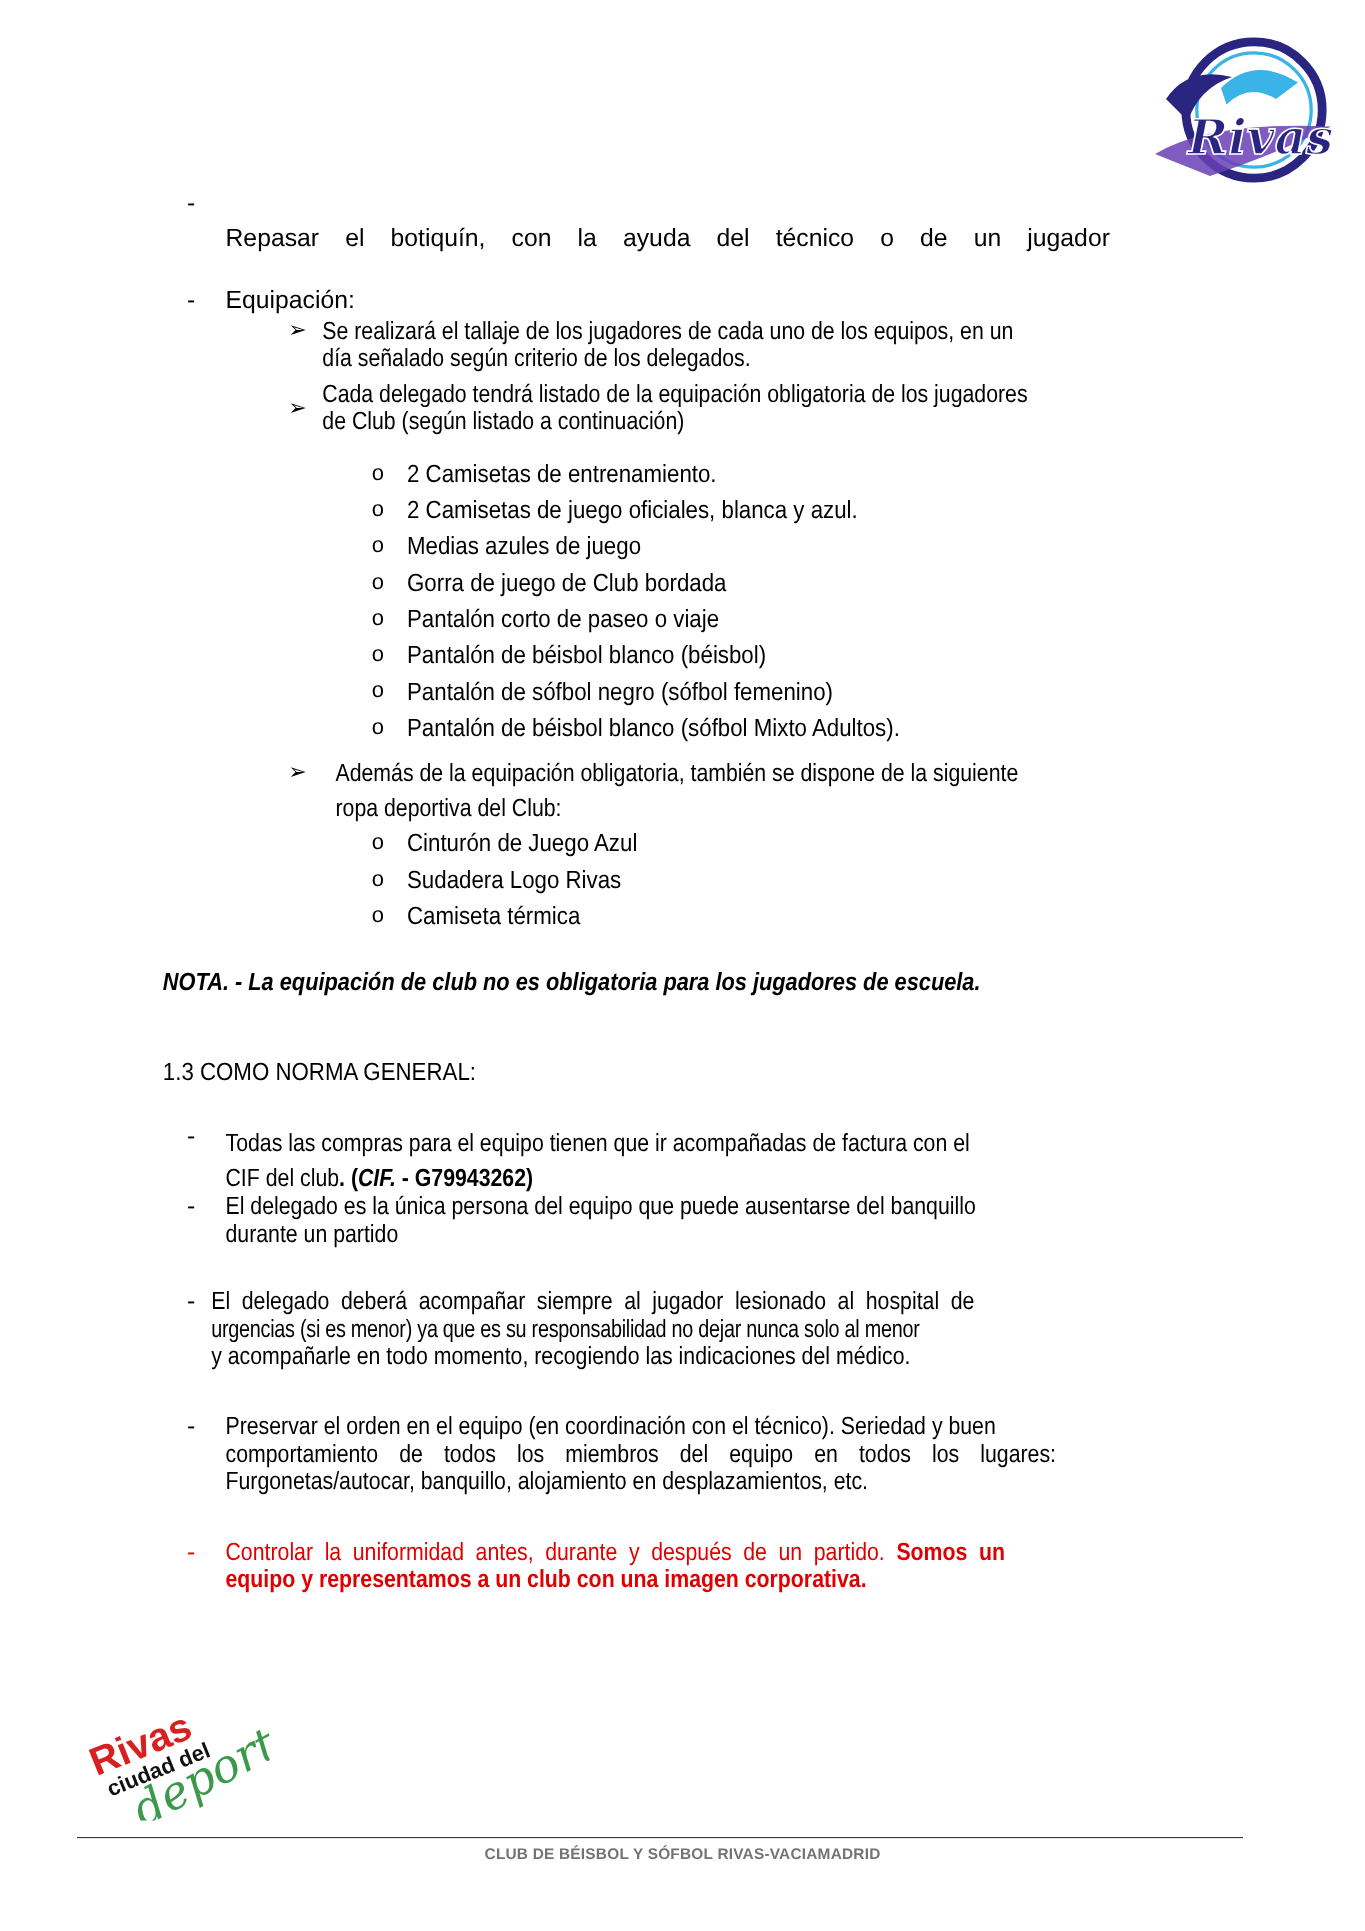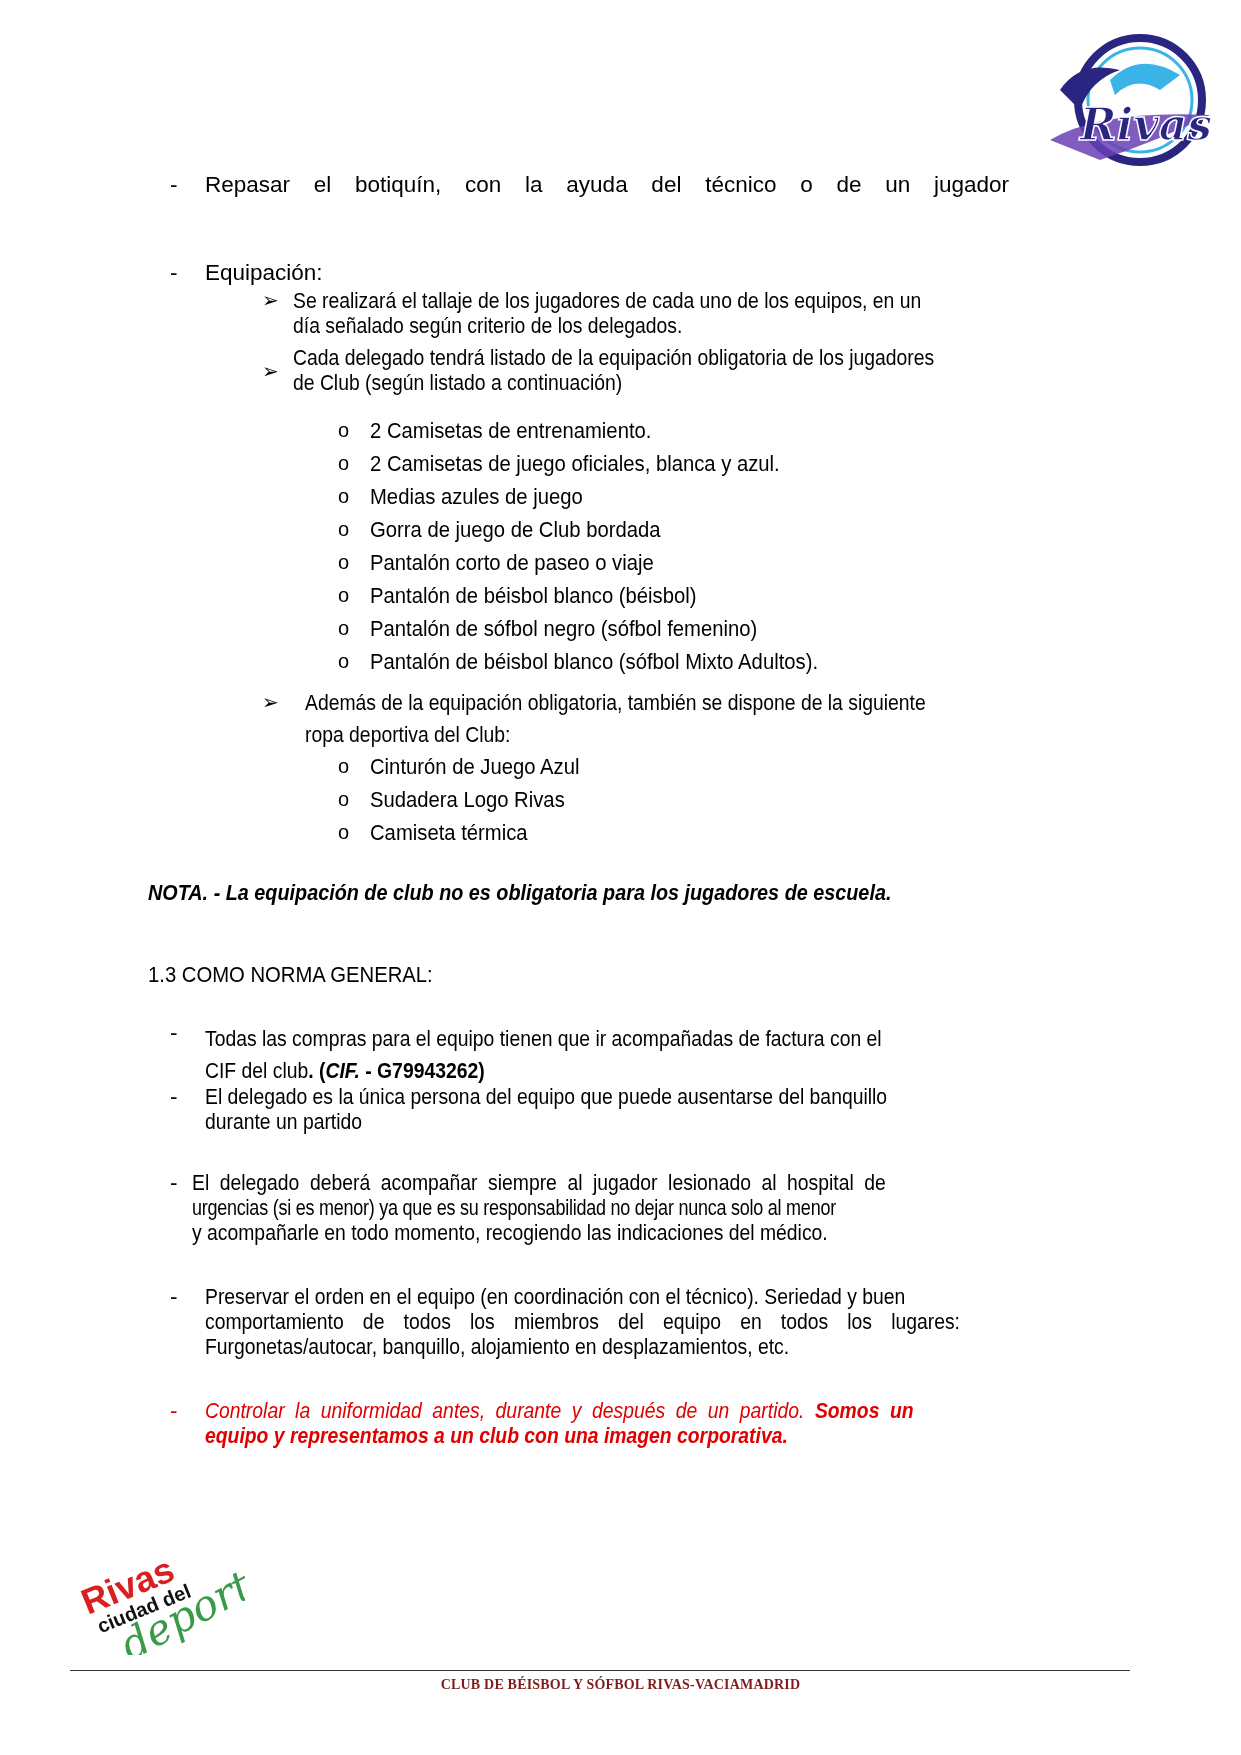--- a/index.html
+++ b/index.html
@@ -2,29 +2,29 @@
 <html><head>
 <meta charset="utf-8">
 <style>
   html, body { margin: 0; padding: 0; background: #ffffff; }
   body { width: 1241px; height: 1755px; position: relative; overflow: hidden;
          font-family: "Liberation Sans", sans-serif; color: #000; }
   .abs { position: absolute; }
   .txt { font-size: 22.5px; line-height: 29px; white-space: nowrap; }
   .cond { font-size: 22.5px; line-height: 29px; white-space: nowrap; display:inline-block; transform-origin: left top; }
   .dash { position: absolute; left: 170px; }
-  .just { text-align: justify; text-align-last: left; white-space: normal; }
+  .just { text-align: justify; text-align-last: left; white-space: normal; margin-top: 32px; }
   .red { color: #e00000; }
   .bold { font-weight: bold; }
   .ital { font-style: italic; }
   .arrow { position:absolute; left: 262px; font-size: 20px; }
   .circ { position:absolute; left: 338px; font-size: 20px; }
   .footer-rule { position:absolute; left: 70px; top: 1670px; width: 1060px; height: 1px; background:#333; }
   .footer-text { position:absolute; left: 0; width: 1241px; top: 1677px; text-align:center;
-                 font-family: Liberation Serif, serif; font-weight: bold; font-size: 14px; color: #7f1d1d; letter-spacing: 0.2px; }
+                 font-family: Liberation Sans, sans-serif; font-weight: bold; font-size: 14px; color: #737373; letter-spacing: 0.2px; }
 </style>
 </head>
 <body>
 
 <div class="abs" style="left:1040px; top:20px; width:180px; height:170px;">
   <svg width="180" height="170" viewBox="0 0 180 170">
     <circle cx="100" cy="80" r="62" fill="#ffffff" stroke="#2a2580" stroke-width="8"></circle>
     <circle cx="100" cy="80" r="52" fill="none" stroke="#3ab4e6" stroke-width="3"></circle>
     <path d="M70 60 Q100 30 140 55 L120 70 Q95 55 75 75 Z" fill="#3ab4e6"></path>
     <path d="M20 70 Q40 40 80 50 Q50 60 40 90 Z" fill="#2a2580"></path>
@@ -109,21 +109,21 @@
 </div>
 
 <div class="txt dash" style="top:1282px;">-</div>
 <div class="abs" style="left:205px; top:1282px;">
   <div class="cond" style="transform:scaleX(0.86);">Preservar el orden en el equipo (en coordinación con el técnico). Seriedad y buen</div><br>
   <div class="cond" style="transform:scaleX(0.86); margin-top:-4px; word-spacing:16px;">comportamiento de todos los miembros del equipo en todos los lugares:</div><br>
   <div class="cond" style="transform:scaleX(0.86); margin-top:-4px;">Furgonetas/autocar, banquillo, alojamiento en desplazamientos, etc.</div>
 </div>
 
 <div class="txt dash red" style="top:1396px;">-</div>
-<div class="abs red" style="left:205px; top:1396px;font-style:italic;">
+<div class="abs red" style="left:205px; top:1396px;">
   <div class="cond" style="transform:scaleX(0.86); word-spacing:6px;">
     <span>Controlar la uniformidad antes, durante y después de un partido.</span>
     <span class="bold">Somos un</span>
   </div><br>
   <div class="cond bold" style="transform:scaleX(0.86); margin-top:-4px;">equipo y representamos a un club con una imagen corporativa.</div>
 </div>
 
 <div class="abs" style="left:75px; top:1525px; width:170px; height:130px;">
   <svg width="170" height="130" viewBox="0 0 170 130">
     <g transform="rotate(-22 60 60)">

